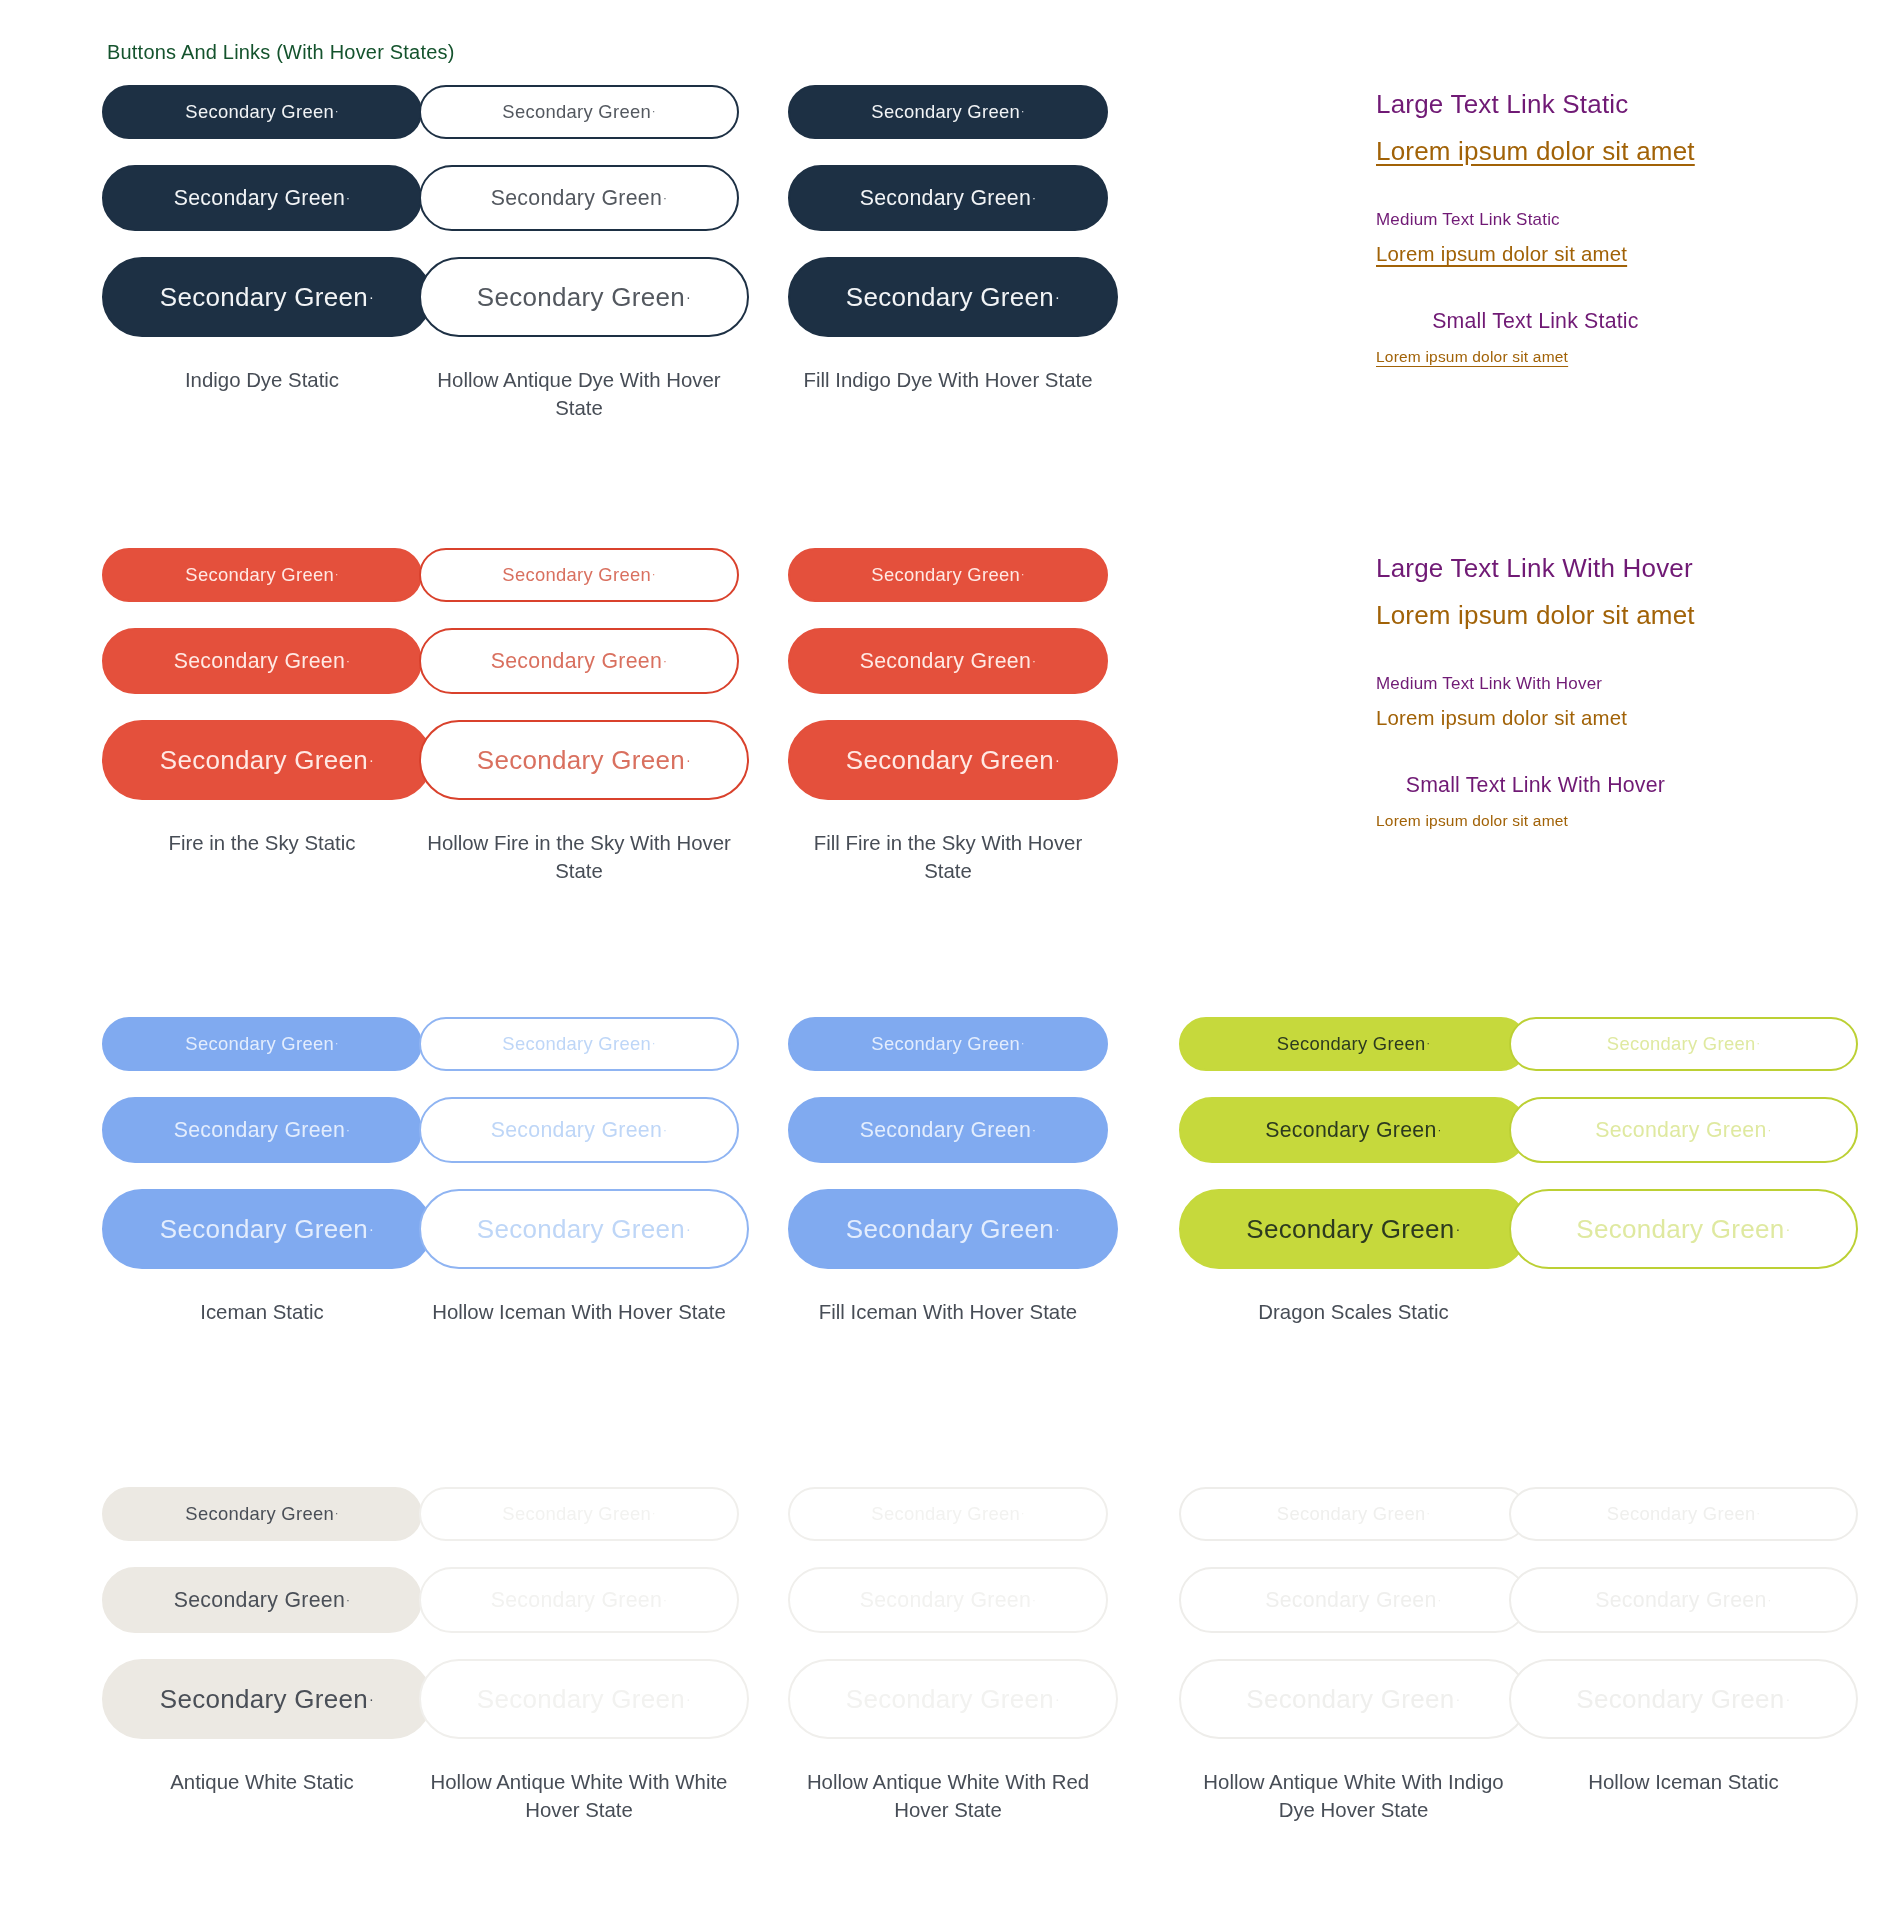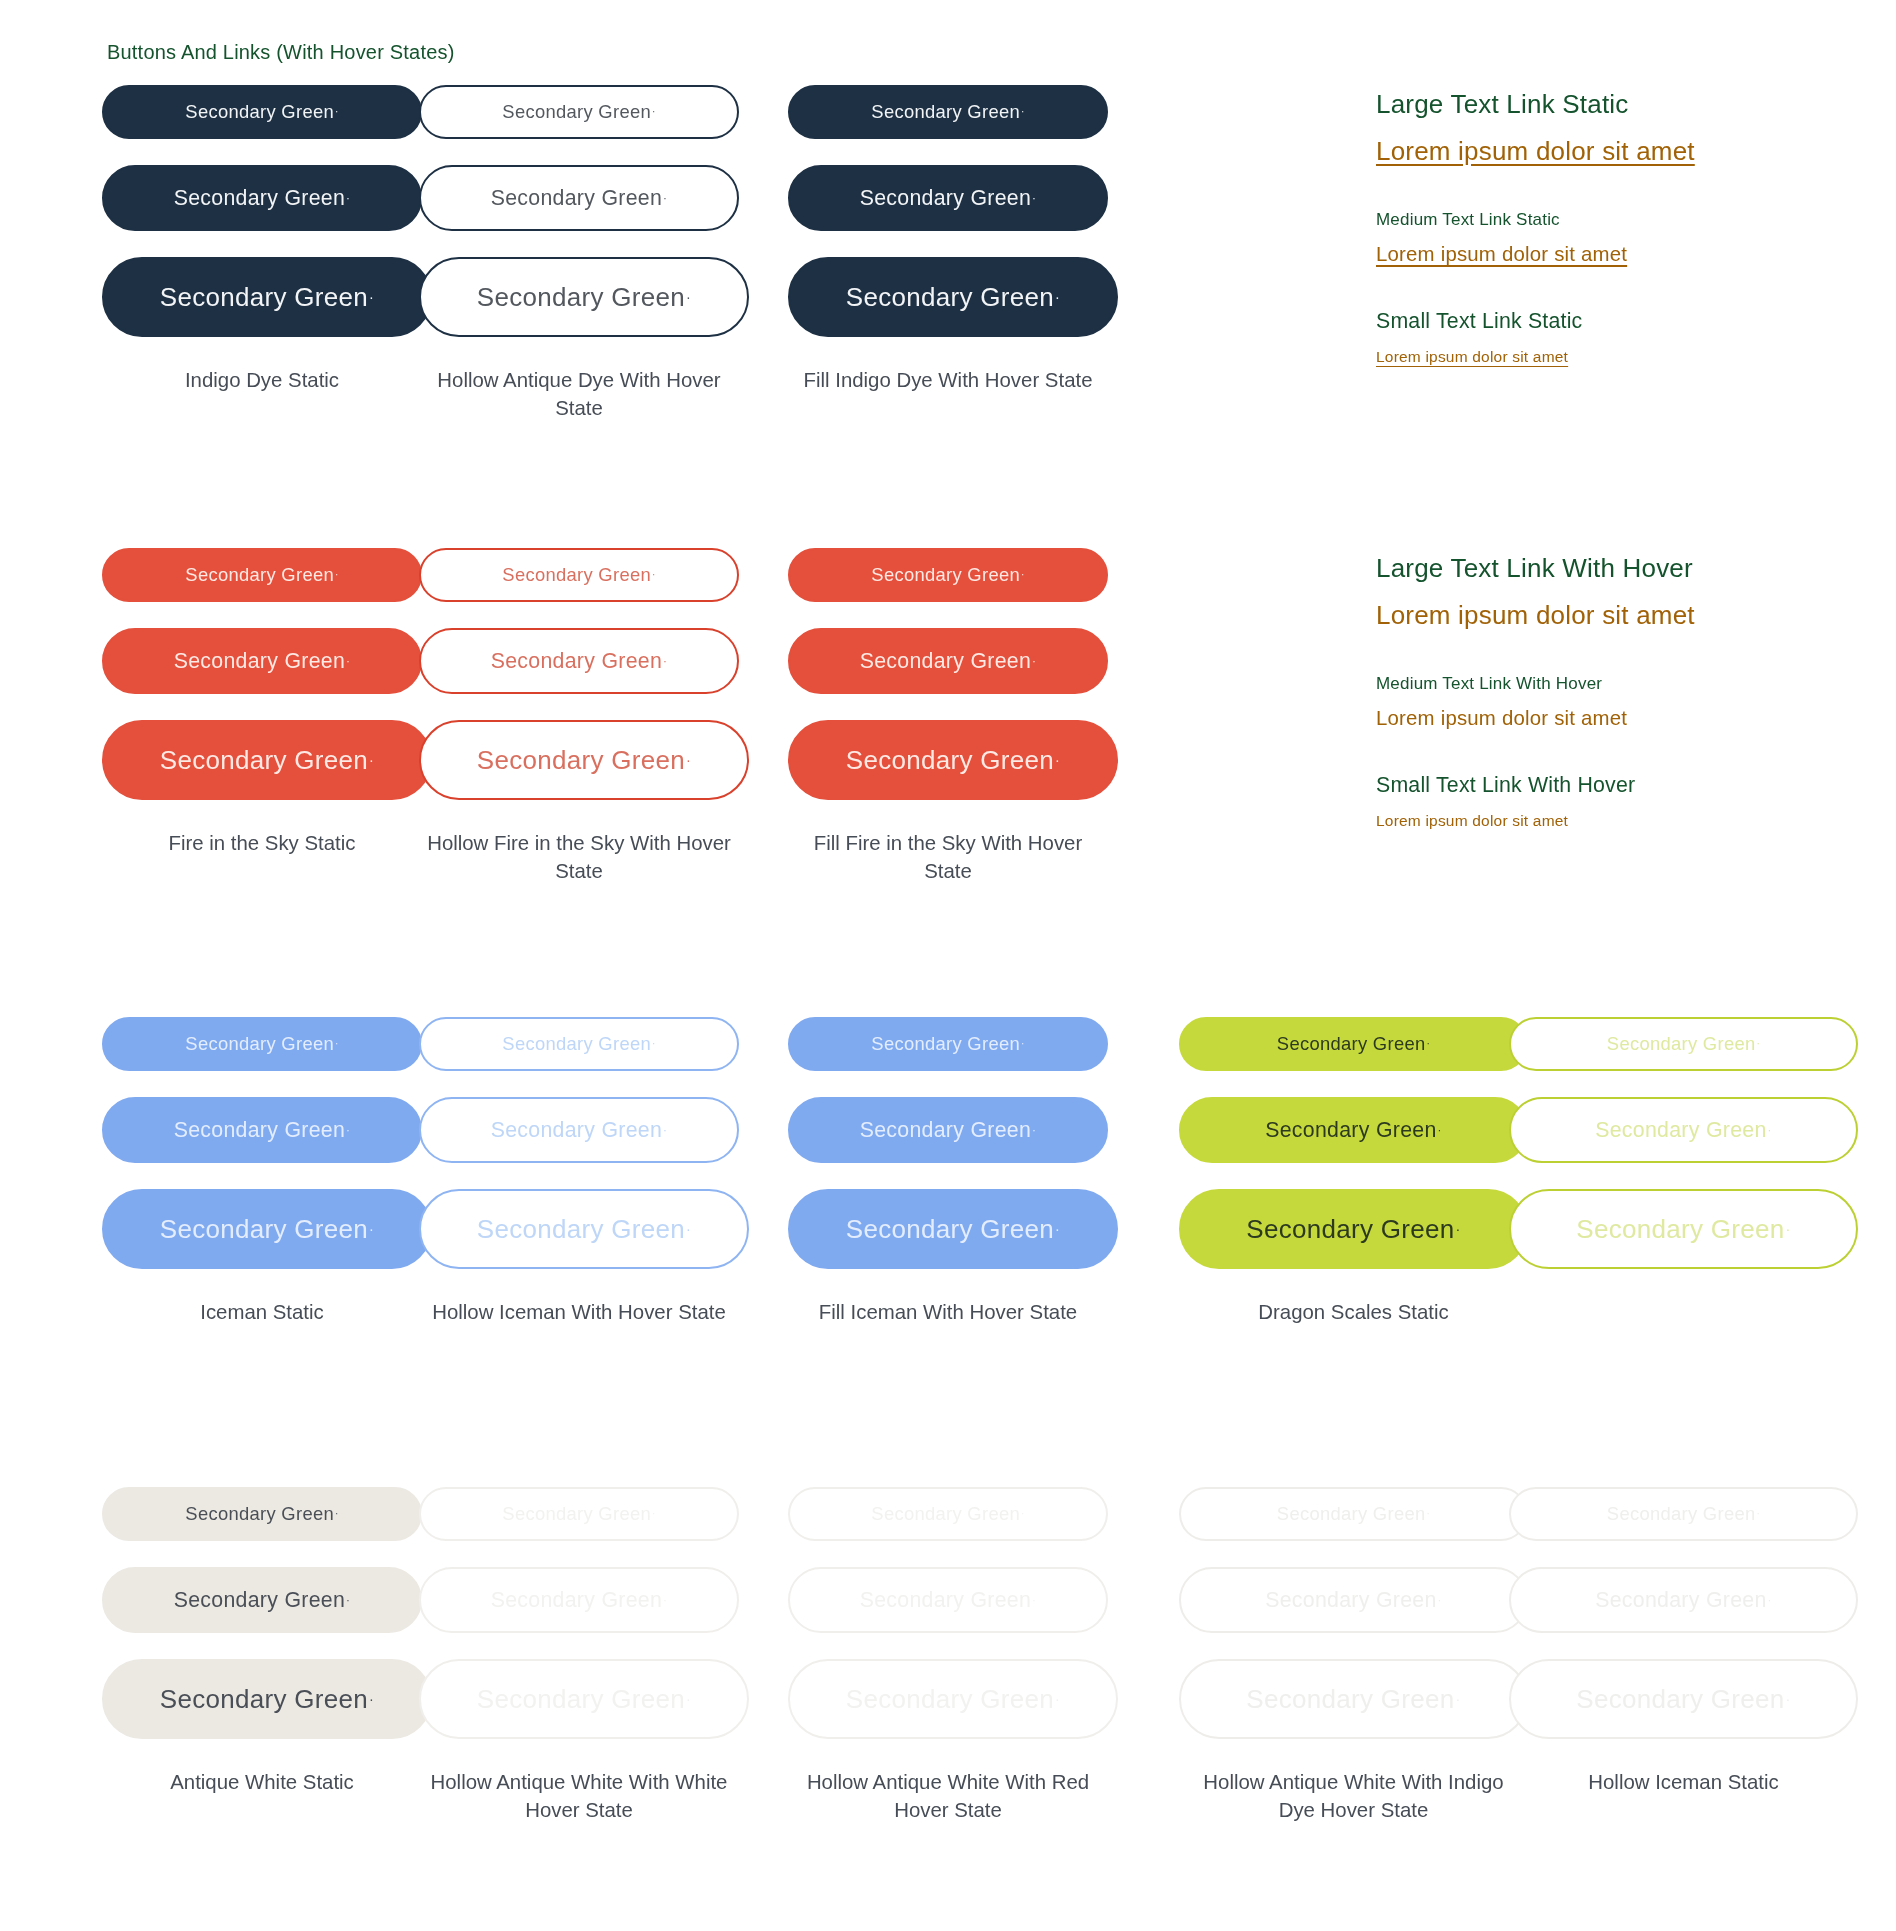--- a/index.html
+++ b/index.html
@@ -96,40 +96,40 @@
     color: #474d56;
     text-align: center;
     max-width: 320px;
     font-weight: 400;
   }
 
   
   .links-block { position: absolute; }
   .link-group { margin-bottom: 43px; }
   .link-head {
-    color: #14532d;
+    color: #701a75;
     font-weight: 400;
     letter-spacing: 0.2px;
     white-space: nowrap;
   }
   .link-body {
     color: #a16207;
     font-weight: 400;
     letter-spacing: 0.2px;
     white-space: nowrap;
     display: inline-block;
     cursor: pointer;
   }
   .link-body.underline { text-decoration: underline; text-underline-offset: 3.9px; }
 
   .lg .link-head { font-size: 26px; }
   .lg .link-body { font-size: 26px; margin-top: 15.5px; }
   .md .link-head { font-size: 17px; }
   .md .link-body { font-size: 20.4px; margin-top: 13.6px; }
-  .sm .link-head { font-size: 21.3px; }
+  .sm .link-head { font-size: 21.3px; text-align: center; }
   .sm .link-body { font-size: 15.5px; margin-top: 13.6px; }
 </style>
 </head>
 <body>
 
 <h1 class="page-title">Buttons And Links (With Hover States)</h1>
 
 <div id="rows-root">
     <div class="section" style="top: 85px;">
       <div class="col c0">

